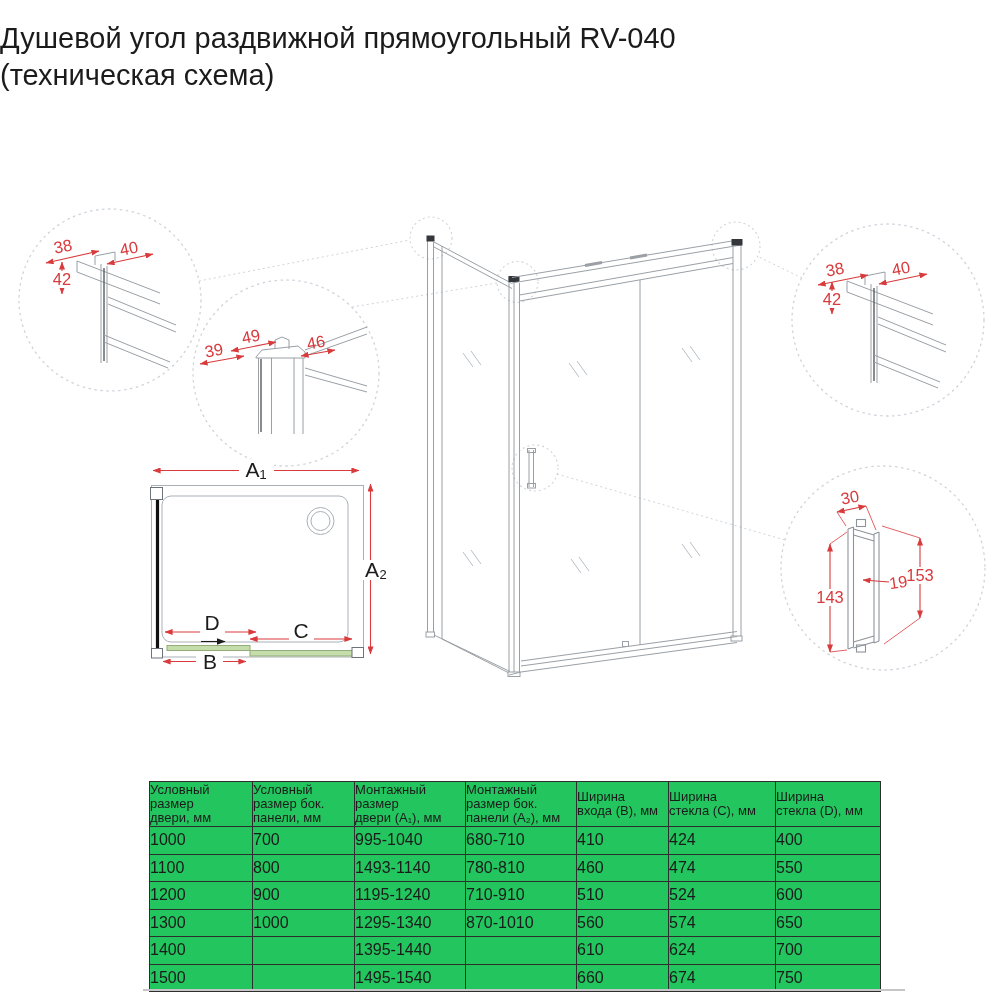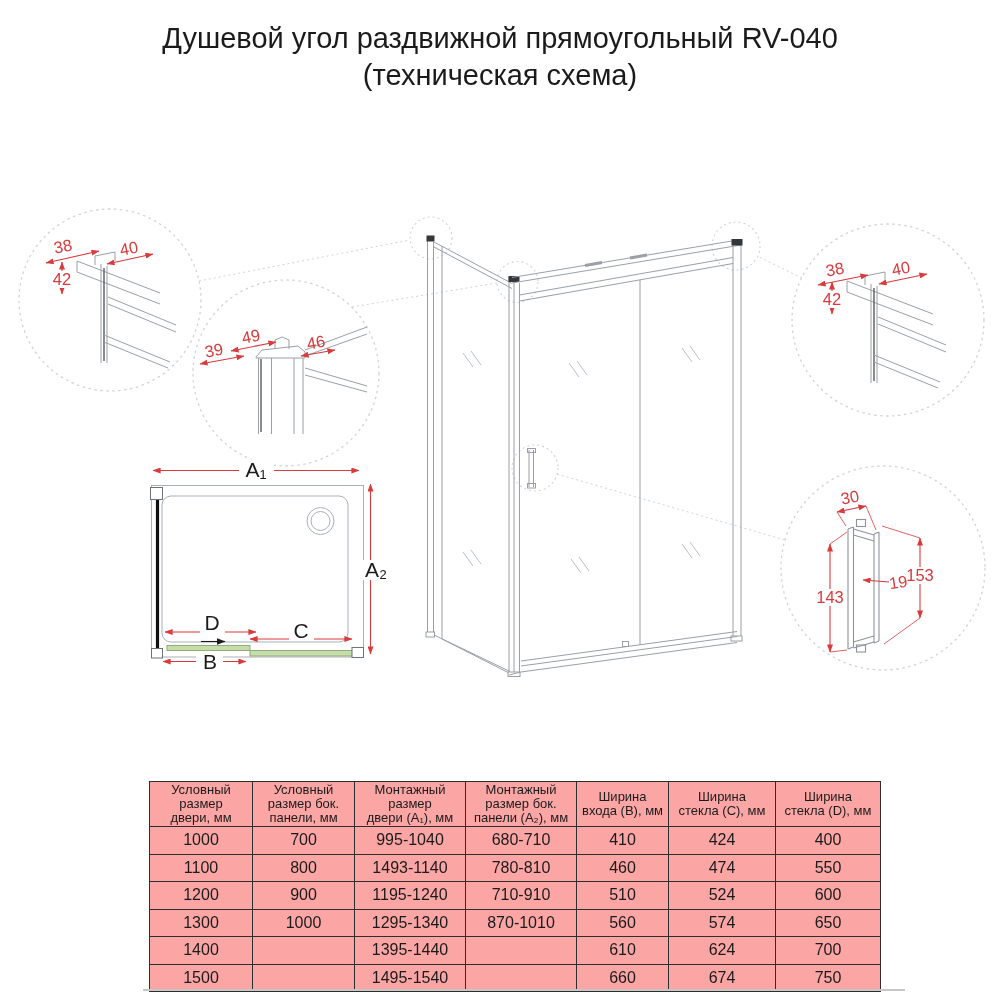--- a/index.html
+++ b/index.html
@@ -1,26 +1,26 @@
 <!DOCTYPE html>
 <html><head>
 <meta charset="utf-8">
 <style>
   html,body{margin:0;padding:0;background:#ffffff;}
   #page{position:relative;width:1000px;height:1000px;background:#fff;overflow:hidden;
         font-family:"Liberation Sans","DejaVu Sans",sans-serif;color:#1b1b1b;}
-  .title{position:absolute;left:0;top:20px;width:1000px;text-align:center;
+  .title{position:absolute;left:0;top:20px;width:1000px;
          font-size:29px;line-height:37px;color:#1b1b1b;}
   svg text{font-family:"Liberation Sans","DejaVu Sans",sans-serif;}
   .dimtxt{fill:#d93a3c;font-size:16.5px;}
   .plantxt{fill:#1c1c1c;font-size:21px;}
   
   #size-table{position:absolute;left:149px;top:781px;width:731px;border-collapse:collapse;table-layout:fixed;}
-  #size-table th,#size-table td{border:1px solid #2e2e2e;text-align:center;vertical-align:middle;
-      color:#1b1b1b;background:#fca5a5;overflow:hidden;}
+  #size-table th,#size-table td{border:1px solid #2e2e2e;text-align:left;vertical-align:middle;
+      color:#1b1b1b;background:#22c55e;overflow:hidden;}
   #size-table th{font-size:13px;font-weight:normal;line-height:1.08;height:39px;padding:1px 0;white-space:pre-line;}
   #size-table td{font-size:16px;height:26.5px;padding:0;}
   .bottom-rule{position:absolute;left:143px;top:989px;width:762px;height:2px;background:#c6c6c6;}
 </style>
 </head>
 <body>
 
 <div id="page">
 
   <div class="title">

